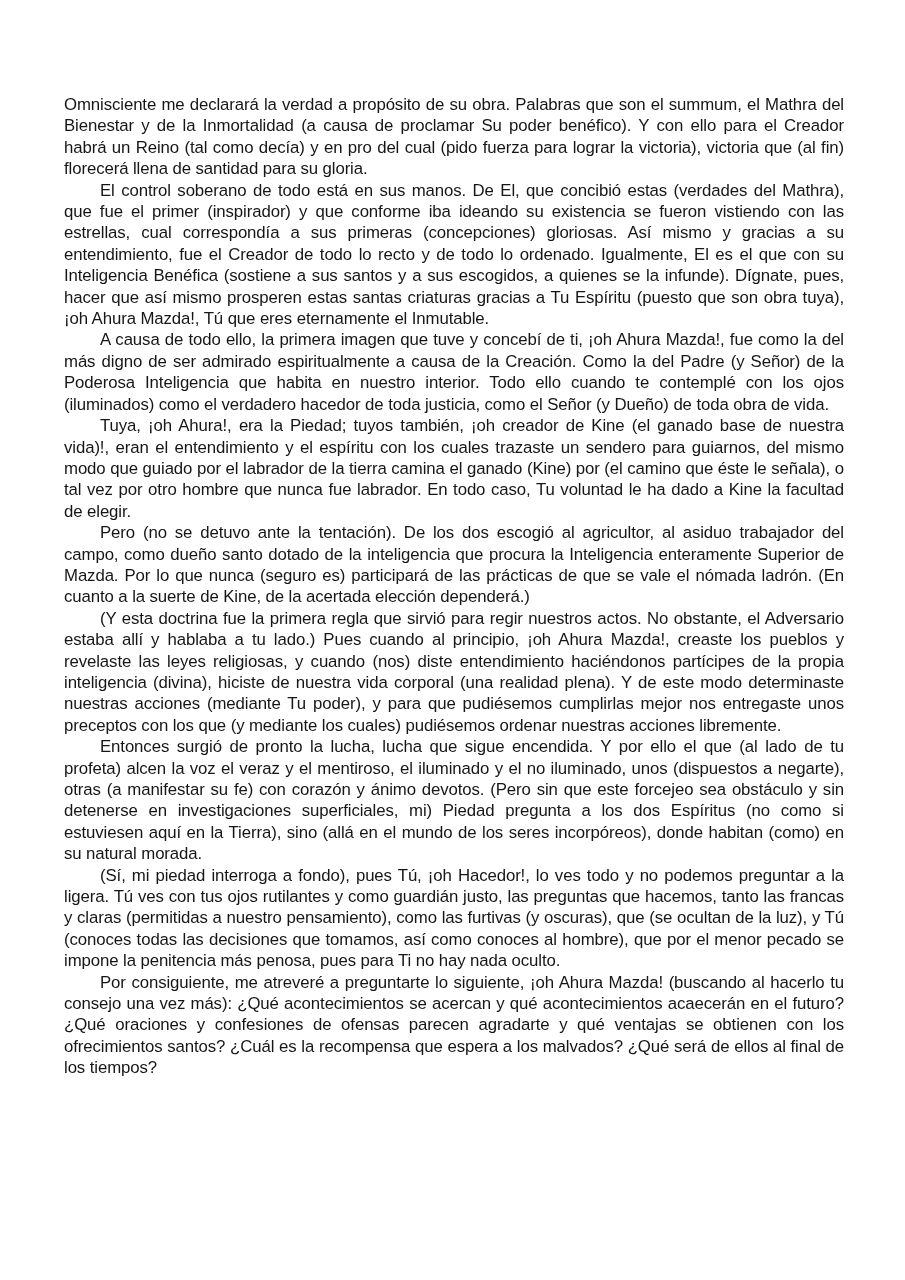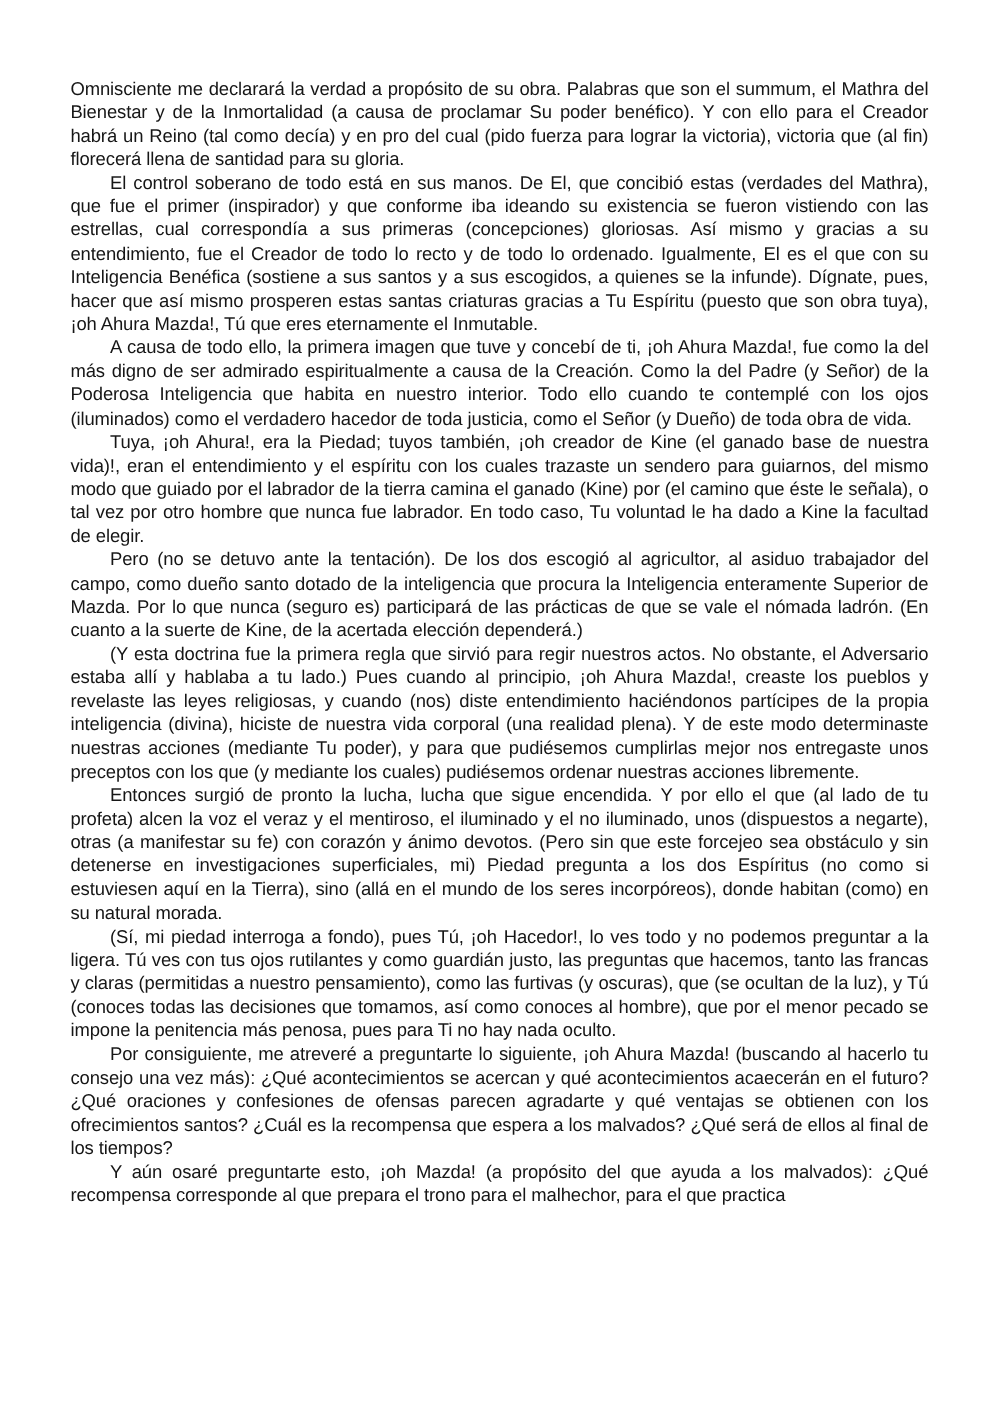--- a/index.html
+++ b/index.html
@@ -10,21 +10,21 @@
   .page {
     position: relative;
     width: 905px;
     height: 1280px;
     background: #ffffff;
     overflow: hidden;
   }
   .text-block {
     position: absolute;
     left: 64px;
-    top: 70px;
+    top: 94px;
     width: 780px;
     font-family: "Liberation Sans", "DejaVu Sans", sans-serif;
     font-size: 16.8px;
     line-height: 21.4px;
     color: #161616;
     text-align: justify;
     letter-spacing: -0.1px;
   }
   .text-block p {
     margin: 0;
@@ -41,15 +41,14 @@
   <div class="text-block">
     <p>Omnisciente me declarará la verdad a propósito de su obra. Palabras que son el summum, el Mathra del Bienestar y de la Inmortalidad (a causa de proclamar Su poder benéfico). Y con ello para el Creador habrá un Reino (tal como decía) y en pro del cual (pido fuerza para lograr la victoria), victoria que (al fin) florecerá llena de santidad para su gloria.</p>
     <p class="indent">El control soberano de todo está en sus manos. De El, que concibió estas (verdades del Mathra), que fue el primer (inspirador) y que conforme iba ideando su existencia se fueron vistiendo con las estrellas, cual correspondía a sus primeras (concepciones) gloriosas. Así mismo y gracias a su entendimiento, fue el Creador de todo lo recto y de todo lo ordenado. Igualmente, El es el que con su Inteligencia Benéfica (sostiene a sus santos y a sus escogidos, a quienes se la infunde). Dígnate, pues, hacer que así mismo prosperen estas santas criaturas gracias a Tu Espíritu (puesto que son obra tuya), ¡oh Ahura Mazda!, Tú que eres eternamente el Inmutable.</p>
     <p class="indent">A causa de todo ello, la primera imagen que tuve y concebí de ti, ¡oh Ahura Mazda!, fue como la del más digno de ser admirado espiritualmente a causa de la Creación. Como la del Padre (y Señor) de la Poderosa Inteligencia que habita en nuestro interior. Todo ello cuando te contemplé con los ojos (iluminados) como el verdadero hacedor de toda justicia, como el Señor (y Dueño) de toda obra de vida.</p>
     <p class="indent">Tuya, ¡oh Ahura!, era la Piedad; tuyos también, ¡oh creador de Kine (el ganado base de nuestra vida)!, eran el entendimiento y el espíritu con los cuales trazaste un sendero para guiarnos, del mismo modo que guiado por el labrador de la tierra camina el ganado (Kine) por (el camino que éste le señala), o tal vez por otro hombre que nunca fue labrador. En todo caso, Tu voluntad le ha dado a Kine la facultad de elegir.</p>
     <p class="indent">Pero (no se detuvo ante la tentación). De los dos escogió al agricultor, al asiduo trabajador del campo, como dueño santo dotado de la inteligencia que procura la Inteligencia enteramente Superior de Mazda. Por lo que nunca (seguro es) participará de las prácticas de que se vale el nómada ladrón. (En cuanto a la suerte de Kine, de la acertada elección dependerá.)</p>
     <p class="indent">(Y esta doctrina fue la primera regla que sirvió para regir nuestros actos. No obstante, el Adversario estaba allí y hablaba a tu lado.) Pues cuando al principio, ¡oh Ahura Mazda!, creaste los pueblos y revelaste las leyes religiosas, y cuando (nos) diste entendimiento haciéndonos partícipes de la propia inteligencia (divina), hiciste de nuestra vida corporal (una realidad plena). Y de este modo determinaste nuestras acciones (mediante Tu poder), y para que pudiésemos cumplirlas mejor nos entregaste unos preceptos con los que (y mediante los cuales) pudiésemos ordenar nuestras acciones libremente.</p>
     <p class="indent">Entonces surgió de pronto la lucha, lucha que sigue encendida. Y por ello el que (al lado de tu profeta) alcen la voz el veraz y el mentiroso, el iluminado y el no iluminado, unos (dispuestos a negarte), otras (a manifestar su fe) con corazón y ánimo devotos. (Pero sin que este forcejeo sea obstáculo y sin detenerse en investigaciones superficiales, mi) Piedad pregunta a los dos Espíritus (no como si estuviesen aquí en la Tierra), sino (allá en el mundo de los seres incorpóreos), donde habitan (como) en su natural morada.</p>
     <p class="indent">(Sí, mi piedad interroga a fondo), pues Tú, ¡oh Hacedor!, lo ves todo y no podemos preguntar a la ligera. Tú ves con tus ojos rutilantes y como guardián justo, las preguntas que hacemos, tanto las francas y claras (permitidas a nuestro pensamiento), como las furtivas (y oscuras), que (se ocultan de la luz), y Tú (conoces todas las decisiones que tomamos, así como conoces al hombre), que por el menor pecado se impone la penitencia más penosa, pues para Ti no hay nada oculto.</p>
     <p class="indent">Por consiguiente, me atreveré a preguntarte lo siguiente, ¡oh Ahura Mazda! (buscando al hacerlo tu consejo una vez más): ¿Qué acontecimientos se acercan y qué acontecimientos acaecerán en el futuro? ¿Qué oraciones y confesiones de ofensas parecen agradarte y qué ventajas se obtienen con los ofrecimientos santos? ¿Cuál es la recompensa que espera a los malvados? ¿Qué será de ellos al final de los tiempos?</p>
-    <p class="indent">Y aún osaré preguntarte esto, ¡oh Mazda! (a propósito del que ayuda a los malvados): ¿Qué recompensa corresponde al que prepara el trono para el malhechor, para el que practica</p>
   </div>
 </div>
 
 </body></html>

